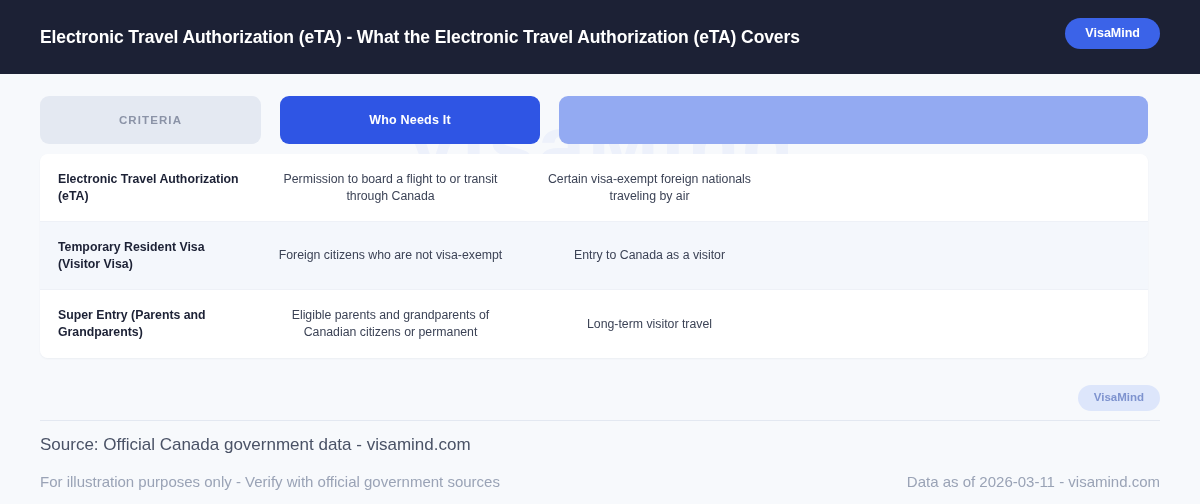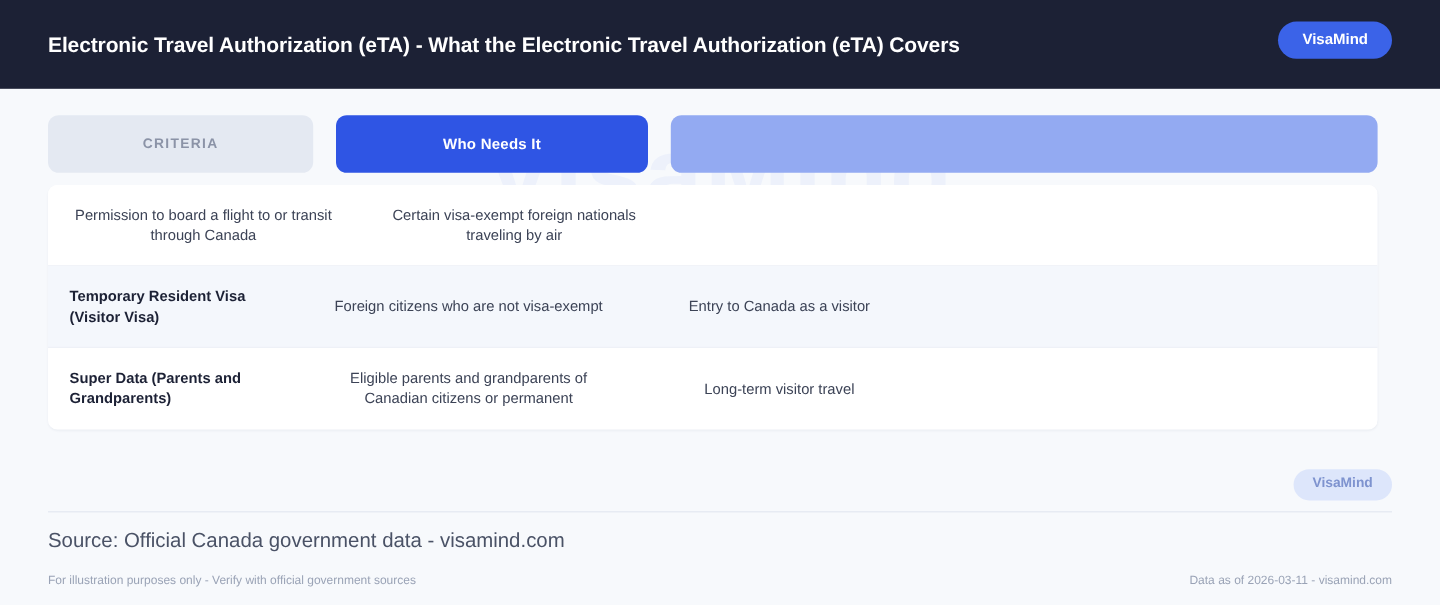--- a/index.html
+++ b/index.html
@@ -171,21 +171,21 @@
   }
   .source-line {
     font-size: 17px;
     color: #4a5266;
     margin-bottom: 18px;
   }
   .footer-bottom {
     display: flex;
     justify-content: space-between;
     align-items: center;
-    font-size: 10px;
+    font-size: 15px;
     color: #9aa3b6;
     padding-bottom: 14px;
   }
 </style>
 </head>
 <body>
 
 <div class="page">
 
   <div class="header">
@@ -199,34 +199,35 @@
 
     <div class="col-header-row">
       <div class="col-head criteria">CRITERIA</div>
       <div class="col-head c1">Who Needs It</div>
       <div class="col-head c3"></div>
     </div>
 
     <div class="table">
 
       <div class="row odd">
+        <div class="cell criteria">Electronic Travel Authorization (eTA)</div>
         <div class="cell c2">Permission to board a flight to or transit through Canada</div>
         <div class="cell c1">Certain visa-exempt foreign nationals traveling by air</div>
         <div class="cell c3"></div>
       </div>
 
       <div class="row even">
         <div class="cell criteria">Temporary Resident Visa (Visitor Visa)</div>
         <div class="cell c1">Foreign citizens who are not visa-exempt</div>
         <div class="cell c2">Entry to Canada as a visitor</div>
         <div class="cell c3"></div>
       </div>
 
       <div class="row odd">
-        <div class="cell criteria">Super Data (Parents and Grandparents)</div>
+        <div class="cell criteria">Super Entry (Parents and Grandparents)</div>
         <div class="cell c1">Eligible parents and grandparents of Canadian citizens or permanent</div>
         <div class="cell c2">Long-term visitor travel</div>
         <div class="cell c3"></div>
       </div>
 
     </div>
   </div>
 
   <div class="footer">
     <div class="footer-badge-row">

